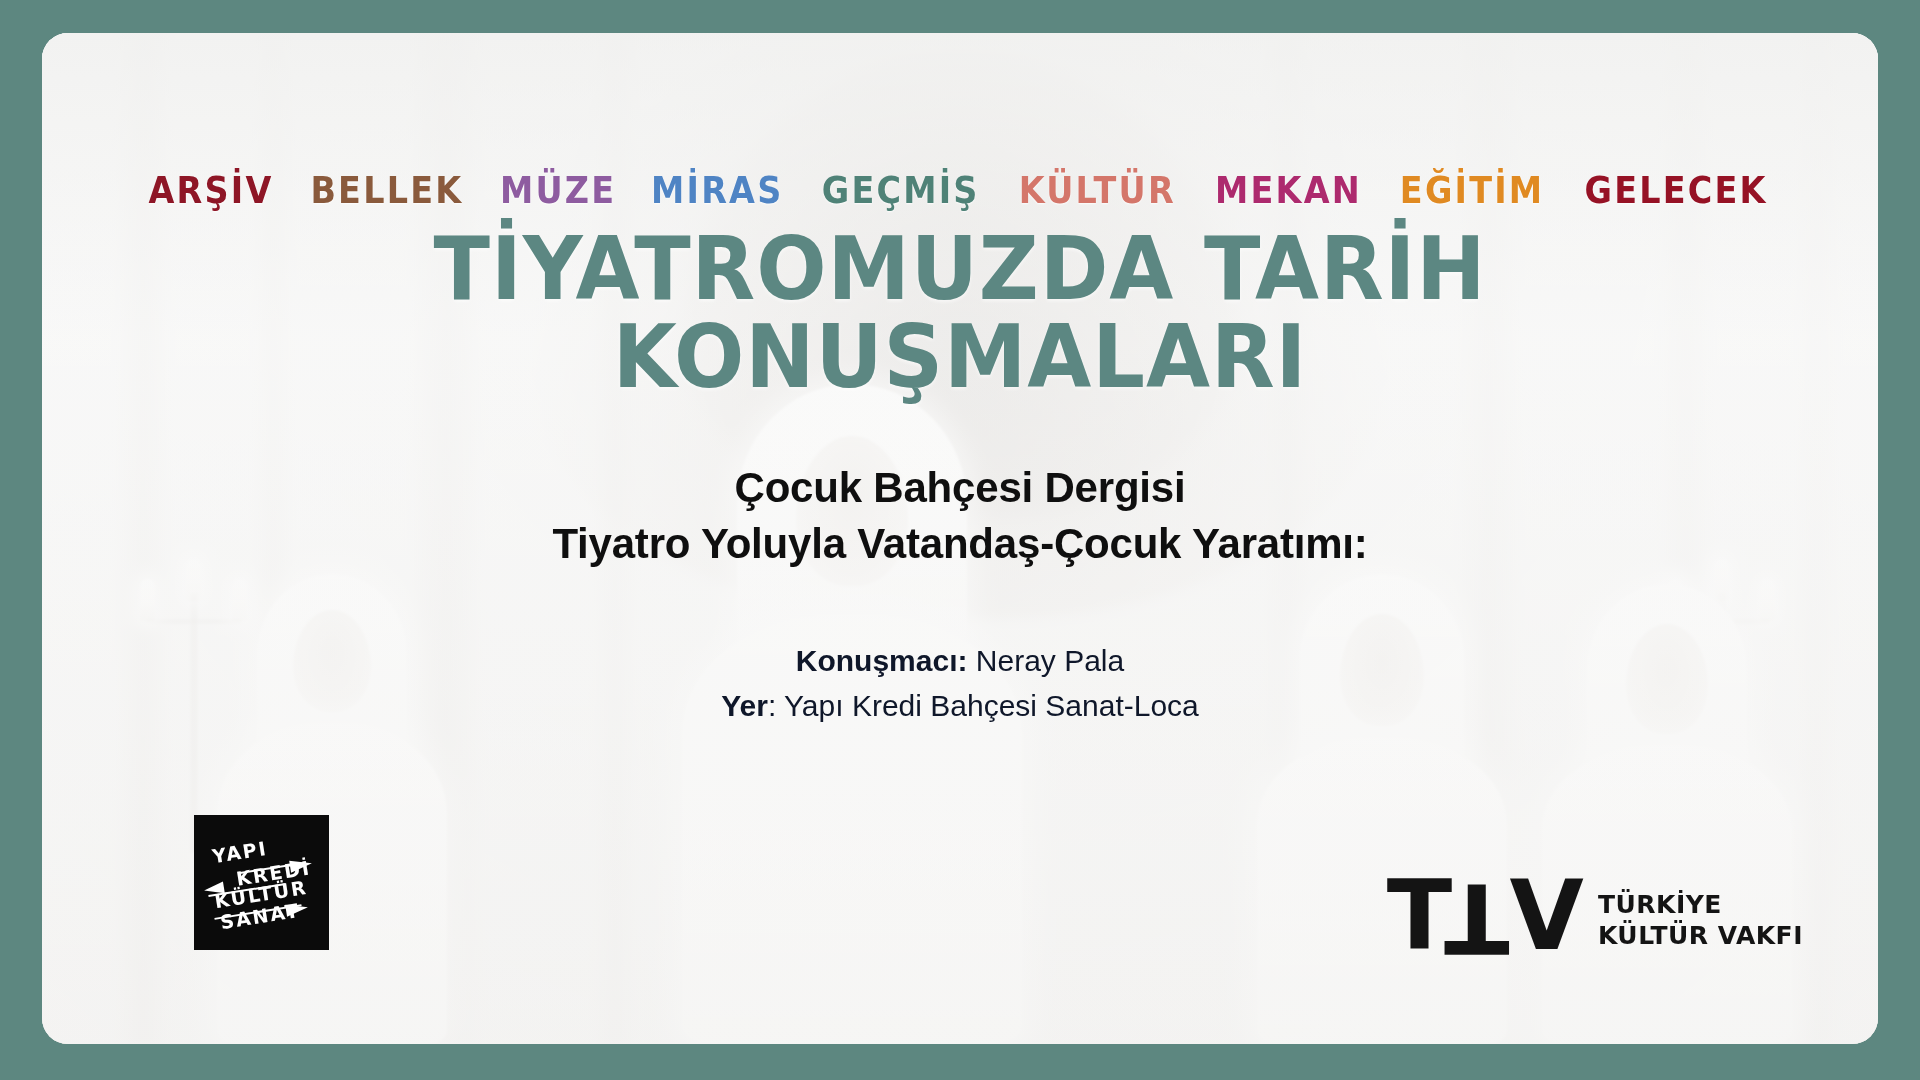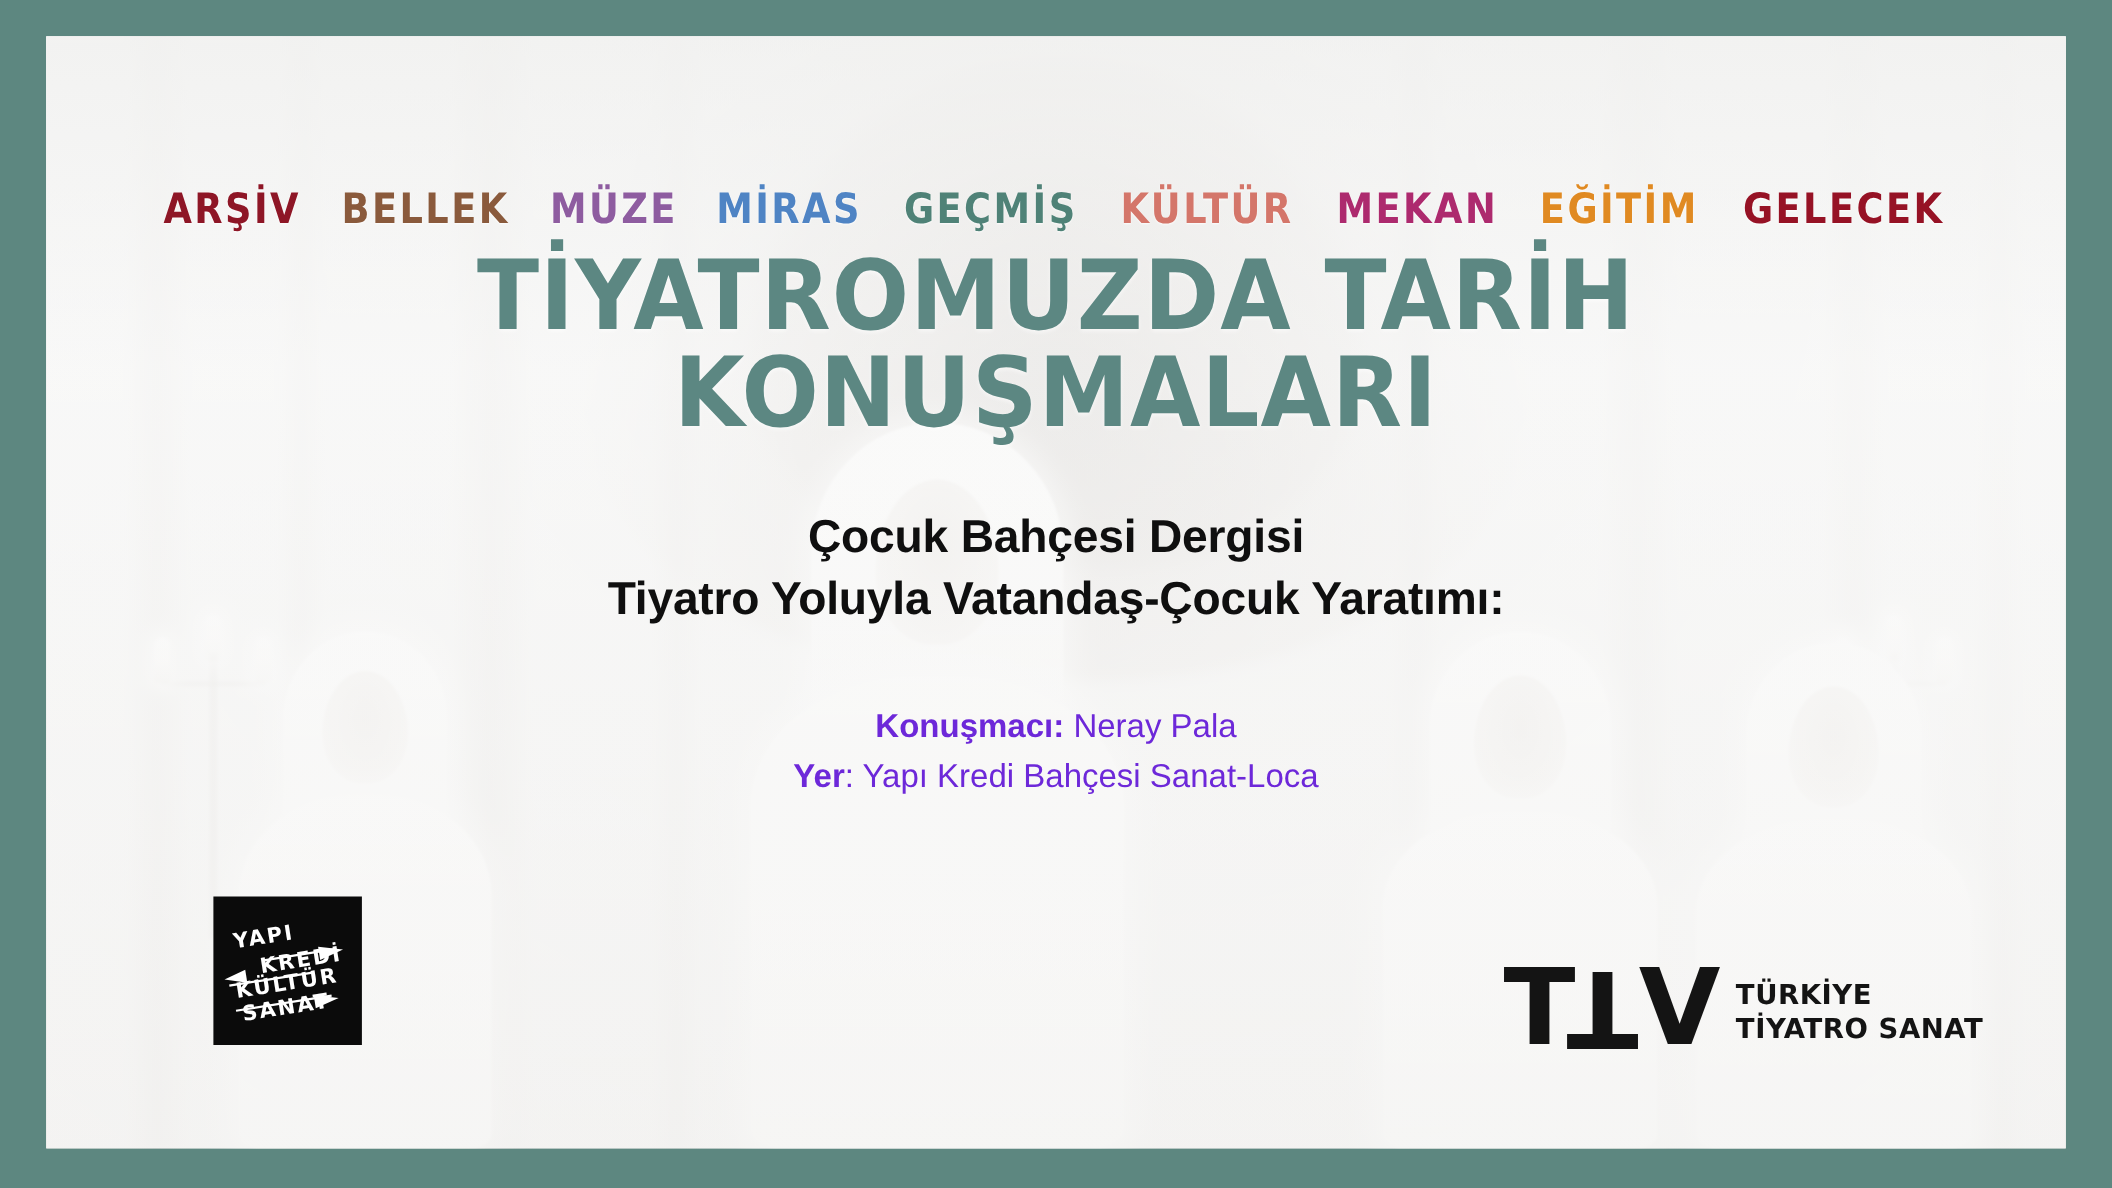--- a/index.html
+++ b/index.html
@@ -17,20 +17,21 @@
     background:#5d8780;
     padding:33px 42px 36px 42px;
   }
 
   
   #stage {
     position:relative;
     width:100%; height:100%;
     overflow:hidden;
     background:#e9e9e8;
+    border-radius:26px;
   }
 
   
   #photo { position:absolute; inset:0; overflow:hidden; }
 
   .bg-base {
     position:absolute; inset:0;
     background:
       linear-gradient(180deg,#e4e4e3 0%, #dededc 35%, #d7d6d3 70%, #cfcdc9 100%);
   }
@@ -168,21 +169,21 @@
     letter-spacing:-.2px;
   }
 
   
   #details {
     position:absolute; top:605px; left:0; right:0;
     text-align:center;
     font-family:"Liberation Sans", sans-serif;
     font-size:30px;
     line-height:1.5;
-    color:#6d28d9;
+    color:#0f172a;
   }
   #details .row { white-space:nowrap; }
   #details .lbl { font-weight:700; }
   #details .val { font-weight:400; }
 
   
   #ykks-logo {
     position:absolute; left:152px; bottom:94px;
     width:135px; height:135px;
     background:#0b0b0b;
@@ -332,19 +333,19 @@
       </div>
 
       <div id="ttv-logo">
         <div id="ttv-mark">
           <span>T</span>
           <span class="flip">T</span>
           <span>V</span>
         </div>
         <div id="ttv-words">
           <div>TÜRKİYE</div>
-          <div>TİYATRO SANAT</div>
+          <div>KÜLTÜR VAKFI</div>
         </div>
       </div>
 
     </div>
   </div>
 </div>
 
 </body></html>

